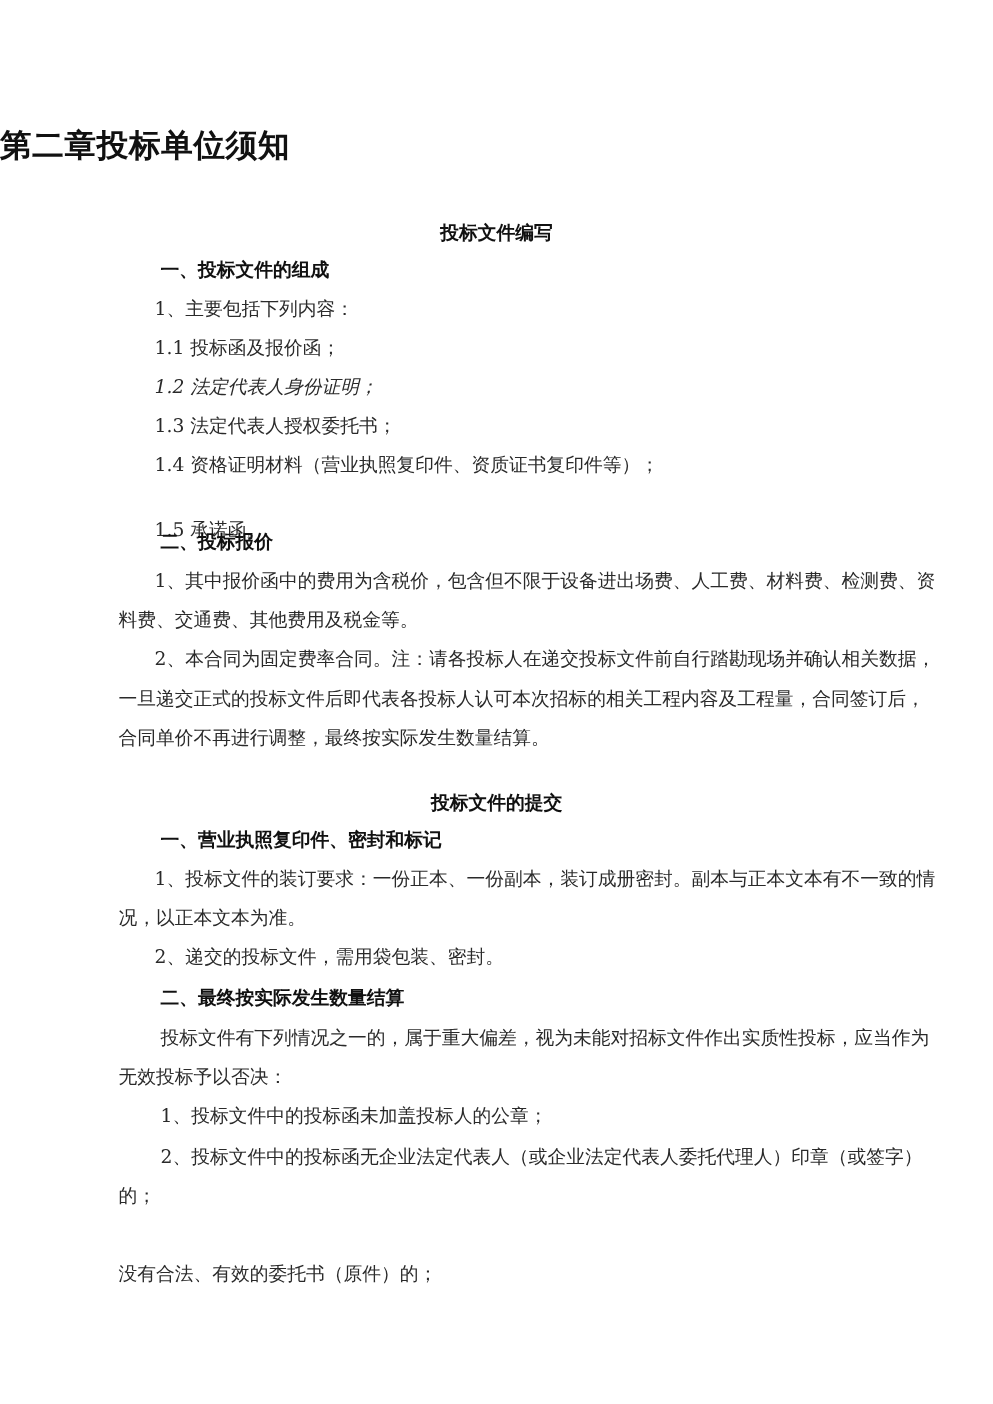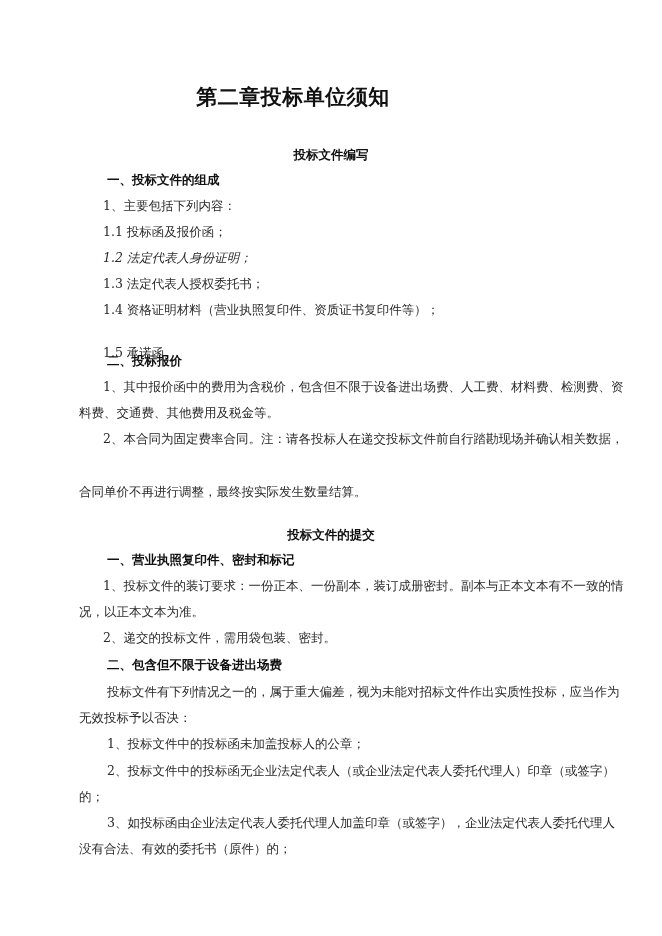--- a/index.html
+++ b/index.html
@@ -27,21 +27,20 @@
       white-space: nowrap;
       font-size: 12.5px;
       line-height: 16px;
       color: #2a2a2a;
     }
     .title {
       position: absolute;
       left: 0;
       width: 586px;
       top: 84px;
-      text-align: center;
       font-family: "DejaVu Sans", "Liberation Sans", sans-serif;
       font-weight: bold;
       font-size: 21px;
       line-height: 26px;
       color: #111111;
       letter-spacing: 0.5px;
     }
     .section-title {
       position: absolute;
       left: 0;
@@ -80,36 +79,36 @@
   <div class="line" style="left:103px; top:276px;">1.3 法定代表人授权委托书；</div>
   <div class="line" style="left:103px; top:302px;">1.4 资格证明材料（营业执照复印件、资质证书复印件等）；</div>
   <div class="line" style="left:103px; top:327px;margin-top:18px;">1.5 承诺函。</div>
 
   <div class="heading" style="left:107px; top:353px;">二、投标报价</div>
 
   <div class="line" style="left:103px; top:379px;">1、其中报价函中的费用为含税价，包含但不限于设备进出场费、人工费、材料费、检测费、资</div>
   <div class="line" style="left:79px; top:405px;">料费、交通费、其他费用及税金等。</div>
 
   <div class="line" style="left:103px; top:431px;">2、本合同为固定费率合同。注：请各投标人在递交投标文件前自行踏勘现场并确认相关数据，</div>
+  <div class="line" style="left:79px; top:458px;">一旦递交正式的投标文件后即代表各投标人认可本次招标的相关工程内容及工程量，合同签订后，</div>
   <div class="line" style="left:79px; top:484px;">合同单价不再进行调整，最终按实际发生数量结算。</div>
 
   <div class="section-title" style="top:527px;">投标文件的提交</div>
 
   <div class="heading" style="left:107px; top:552px;">一、营业执照复印件、密封和标记</div>
 
   <div class="line" style="left:103px; top:578px;">1、投标文件的装订要求：一份正本、一份副本，装订成册密封。副本与正本文本有不一致的情</div>
   <div class="line" style="left:79px; top:604px;">况，以正本文本为准。</div>
   <div class="line" style="left:103px; top:630px;text-align:right;">2、递交的投标文件，需用袋包装、密封。</div>
 
-  <div class="heading" style="left:107px; top:657px;">二、包含但不限于设备进出场费</div>
+  <div class="heading" style="left:107px; top:657px;">二、最终按实际发生数量结算</div>
 
   <div class="line" style="left:107px; top:684px;">投标文件有下列情况之一的，属于重大偏差，视为未能对招标文件作出实质性投标，应当作为</div>
   <div class="line" style="left:79px; top:710px;">无效投标予以否决：</div>
 
   <div class="line" style="left:107px; top:736px;">1、投标文件中的投标函未加盖投标人的公章；</div>
 
   <div class="line" style="left:107px; top:763px;">2、投标文件中的投标函无企业法定代表人（或企业法定代表人委托代理人）印章（或签字）</div>
   <div class="line" style="left:79px; top:789px;">的；</div>
 
-  <div class="line" style="left:107px; top:815px;">3、如投标函由企业法定代表人委托代理人加盖印章（或签字），企业法定代表人委托代理人</div>
   <div class="line" style="left:79px; top:841px;">没有合法、有效的委托书（原件）的；</div>
 
 </div>
 
 </body></html>

